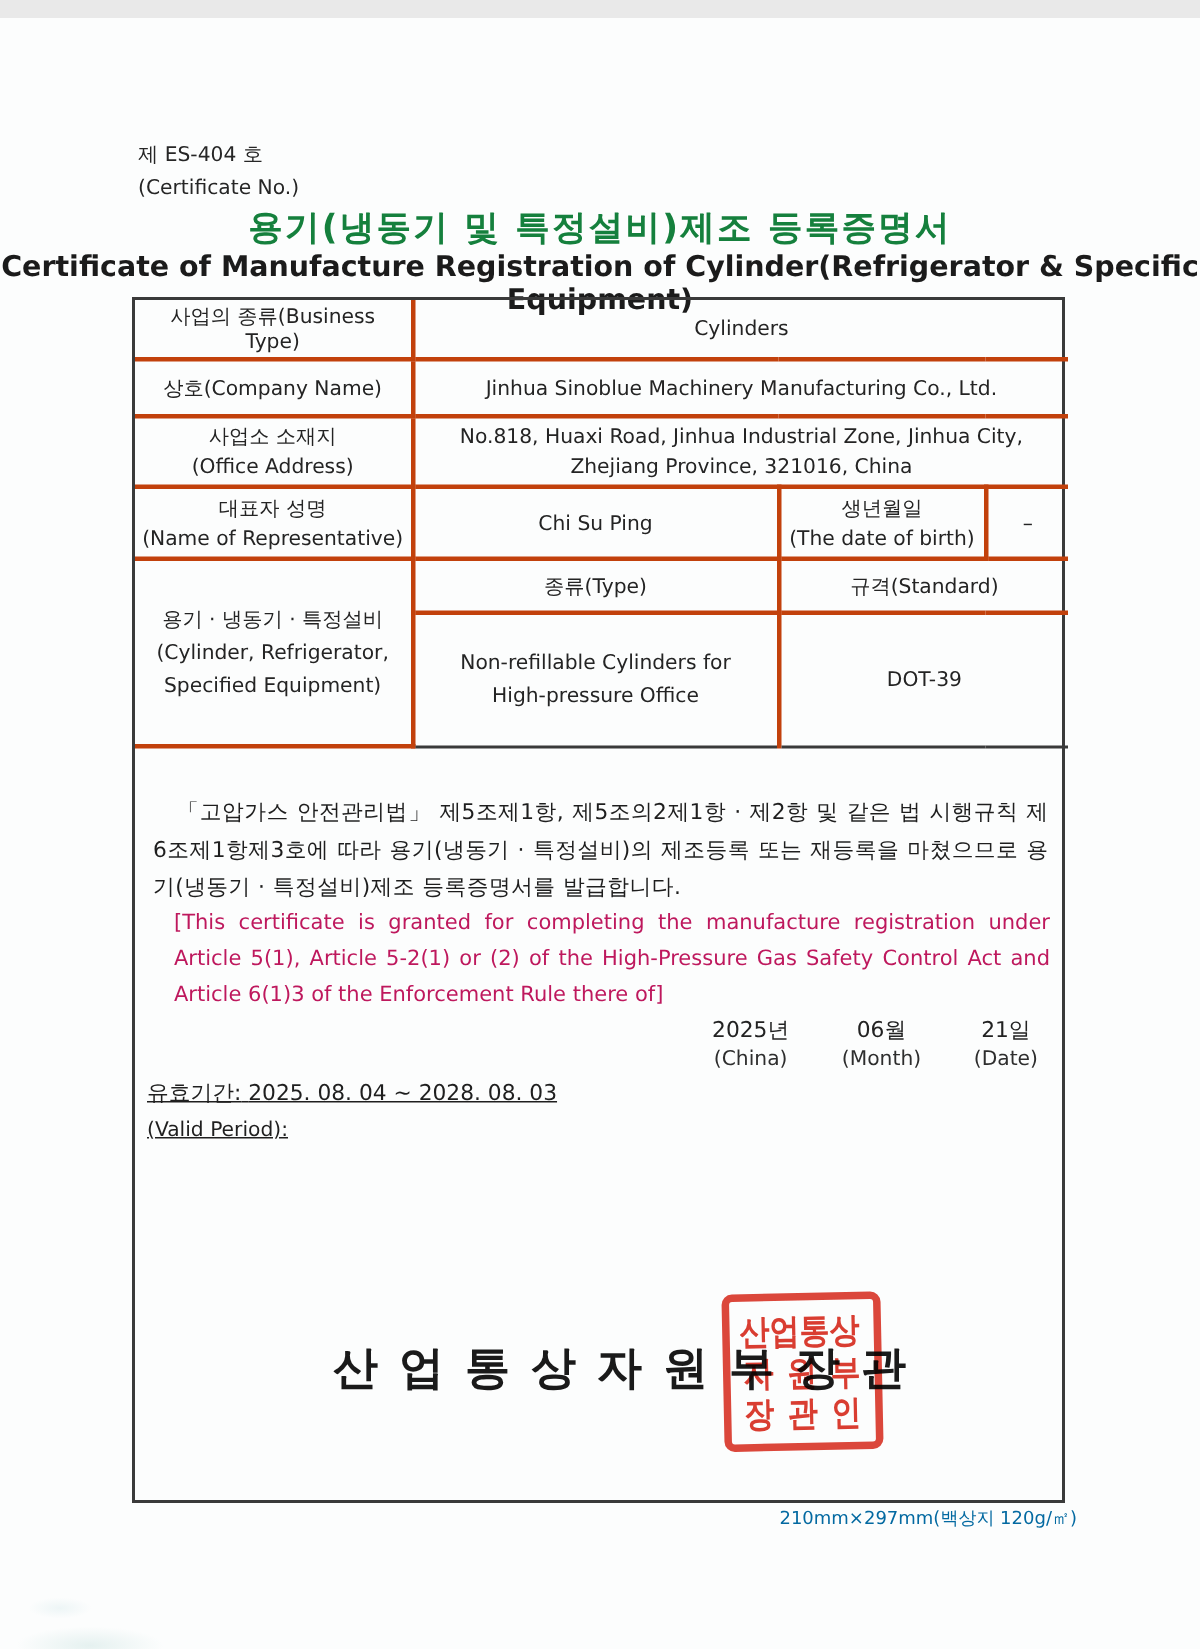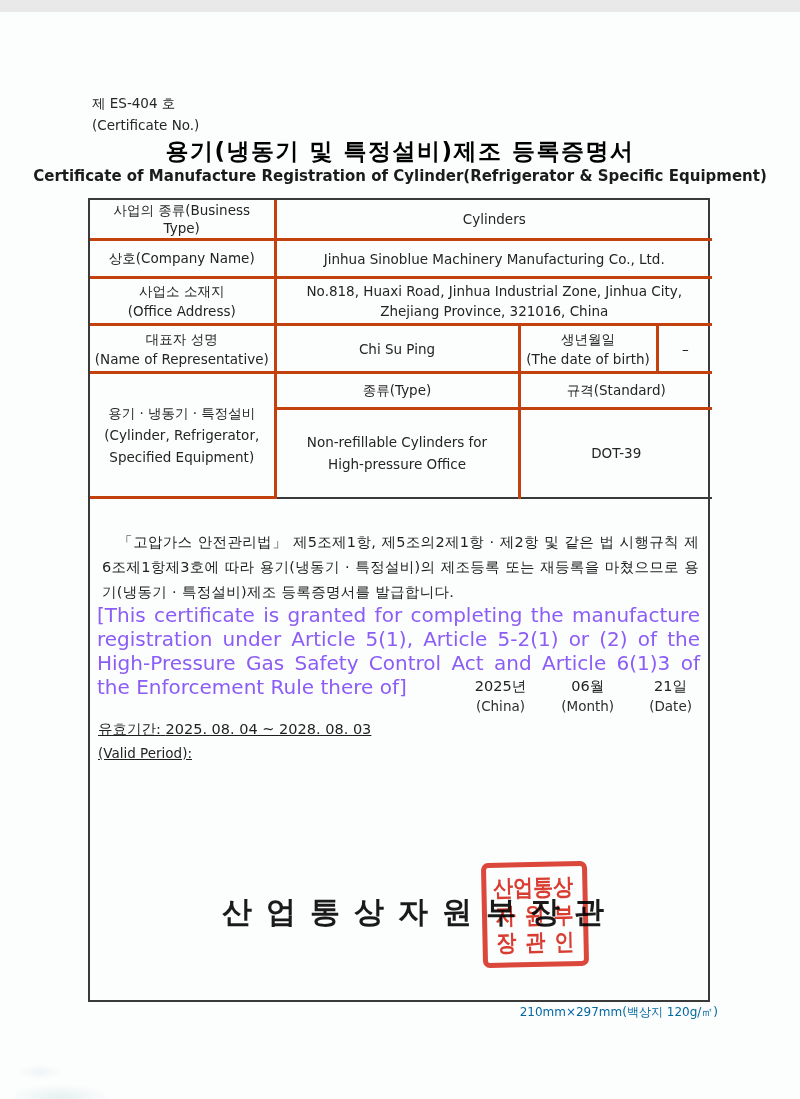--- a/index.html
+++ b/index.html
@@ -18,25 +18,25 @@
   .smudge {
     position: absolute; left: 0; top: 1030px; width: 160px; height: 69px;
     background:
       radial-gradient(ellipse 70px 18px at 60px 55px, rgba(160,205,200,0.25), rgba(160,205,200,0) 70%),
       radial-gradient(ellipse 30px 10px at 40px 30px, rgba(170,210,215,0.18), rgba(170,210,215,0) 70%);
   }
 
   .cert-no { position: absolute; left: 92px; top: 80px; font-size: 13.5px; line-height: 22px; color: #262626; }
   .title-ko {
     position: absolute; left: 0; top: 124px; width: 100%;
-    text-align: center; font-size: 23px; font-weight: bold; letter-spacing: 1.5px; color: #000000;
+    text-align: center; font-size: 23px; font-weight: bold; letter-spacing: 1.5px; color: #15803d;
   }
   .title-en {
     position: absolute; left: 0; top: 155px; width: 100%;
-    text-align: center; font-size: 15px; font-weight: bold; color: #1b1b1b;
+    text-align: center; font-size: 19px; font-weight: bold; color: #1b1b1b;
   }
 
   .cert-box {
     position: absolute; left: 88px; top: 186px; width: 622px; height: 804px;
     border: 2px solid #3a3a3a;
   }
 
   table.cert-table { width: 100%; border-collapse: collapse; table-layout: fixed; }
   table.cert-table td {
     border: 3px solid #c2410c;
@@ -50,22 +50,22 @@
   td.val { font-size: 14px; }
   .two-line { line-height: 20px; }
   .three-line { line-height: 22px; }
 
   .para-ko {
     position: absolute; left: 12px; right: 9px; top: 330px;
     font-size: 14.5px; line-height: 25px; text-align: justify; text-indent: 1.1em;
     color: #1e1e1e; letter-spacing: 0.3px;
   }
   .para-en {
-    position: absolute; left: 7px; right: 8px; top: 403px;
-    font-size: 20px; line-height: 24px; text-align: justify; color: #8b5cf6;
+    position: absolute; left: 26px; right: 8px; top: 403px;
+    font-size: 14px; line-height: 24px; text-align: justify; color: #be185d;
   }
 
   .issue-date { position: absolute; right: 16px; top: 477px; text-align: right; white-space: nowrap; }
   .date-group { display: inline-block; text-align: center; margin-left: 30px; }
   .date-group .d-val { font-size: 14.5px; color: #222; }
   .date-group .d-en  { font-size: 13.5px; color: #2e2e2e; margin-top: 2px; }
 
   .valid-period { position: absolute; left: 8px; top: 517px; font-size: 14.5px; color: #1f1f1f; line-height: 24px; text-decoration: underline; }
   .valid-period .vp-en { font-size: 13.5px; }
 

